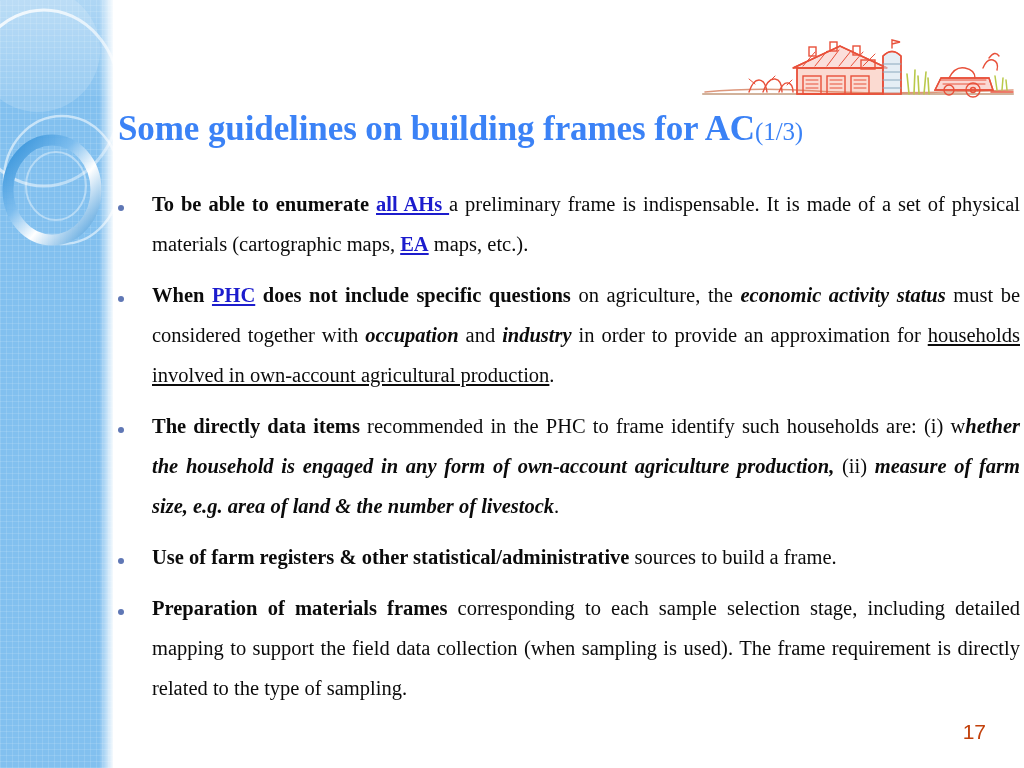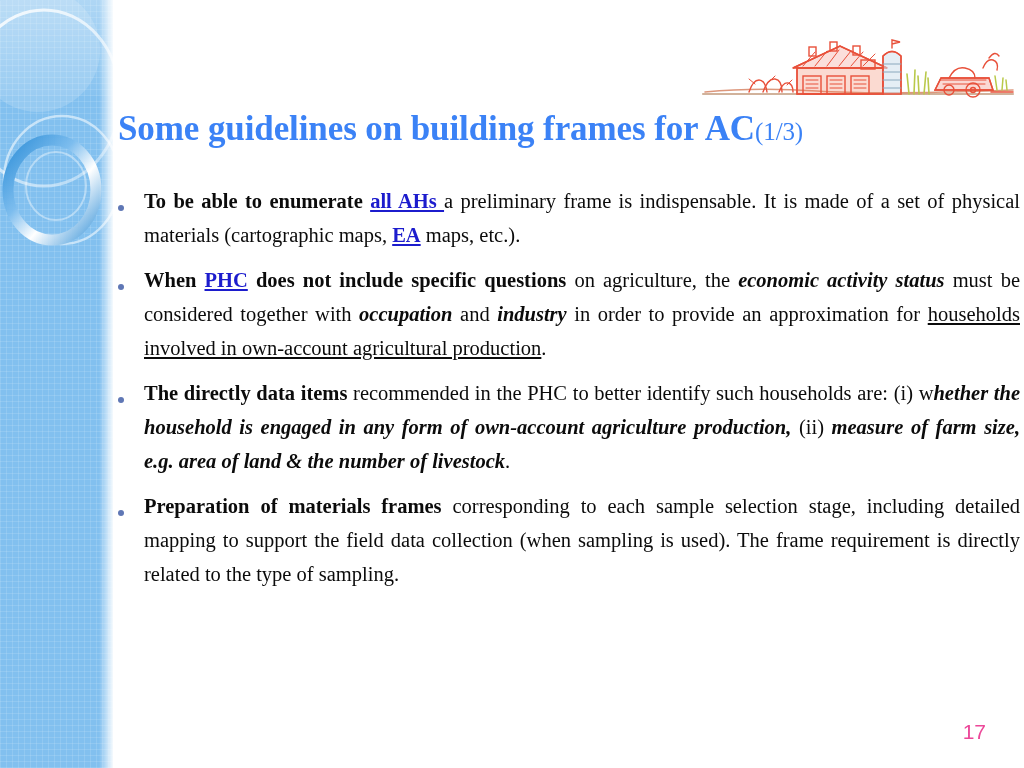--- a/index.html
+++ b/index.html
@@ -106,41 +106,42 @@
   .bullet-dot i {
     display: inline-block;
     width: 6px;
     height: 6px;
     border-radius: 50%;
     background: #5f77b5;
   }
   .bullet-text {
     flex: 1 1 auto;
     font-size: 20.5px;
-    line-height: 34px;
+    line-height: 40px;
     color: #0b0b0b;
     text-align: justify;
     text-justify: inter-word;
+    margin-left: 8px;
   }
   .bullet-text.left-align { text-align: left; }
   .bullet-text b { font-weight: bold; }
   .bullet-text i { font-style: italic; font-weight: bold; }
   .link {
     color: #1c1ccd;
     font-weight: bold;
     text-decoration: underline;
   }
   .ul-black { text-decoration: underline; }
 
   
   #page-number {
     position: absolute;
     right: 38px;
     bottom: 24px;
-    color: #ec4899;
+    color: #c2410c;
     font-size: 21px;
     font-family: "Liberation Sans", sans-serif;
   }
 </style>
 </head>
 <body>
 
 <div id="sidebar">
   <div class="band-base"></div>
   <div class="band-texture"></div>
@@ -234,21 +235,25 @@
     <div class="bullet-row">
       <div class="bullet-dot"><i></i></div>
       <div class="bullet-text"><b>To be able to enumerate </b><span class="link">all AHs </span><span>a preliminary frame is indispensable. It is made of a set of physical materials (cartographic maps, </span><span class="link">EA</span><span> maps, etc.).</span></div>
     </div>
     <div class="bullet-row">
       <div class="bullet-dot"><i></i></div>
       <div class="bullet-text"><b>When </b><span class="link">PHC</span><b> does not include specific questions</b><span> on agriculture, the </span><i>economic activity status</i><span> must be considered together with </span><i>occupation</i><span> and </span><i>industry</i><span> in order to provide an approximation for </span><span class="ul-black">households involved in own-account agricultural production</span><span>.</span></div>
     </div>
     <div class="bullet-row">
       <div class="bullet-dot"><i></i></div>
-      <div class="bullet-text"><b>The directly data items</b><span> recommended in the PHC to better identify such households are: (i) w</span><i>hether the household is engaged in any form of own-account agriculture production,</i><span> (ii) </span><i>measure of farm size, e.g. area of land &amp; the number of livestock</i><span>.</span></div>
+      <div class="bullet-text"><b>The directly data items</b><span> recommended in the PHC to frame identify such households are: (i) w</span><i>hether the household is engaged in any form of own-account agriculture production,</i><span> (ii) </span><i>measure of farm size, e.g. area of land &amp; the number of livestock</i><span>.</span></div>
+    </div>
+    <div class="bullet-row">
+      <div class="bullet-dot"><i></i></div>
+      <div class="bullet-text left-align"><b>Use of farm registers &amp; other statistical/administrative</b><span> sources to build  a frame.</span></div>
     </div>
     <div class="bullet-row">
       <div class="bullet-dot"><i></i></div>
       <div class="bullet-text"><b>Preparation of materials frames</b><span> corresponding to each sample selection stage, including detailed mapping to support the field data collection (when sampling is used). The frame requirement is directly related to the type of sampling.</span></div>
     </div>
   </div>
 
 <div id="page-number">17</div>
 
 </body></html>

